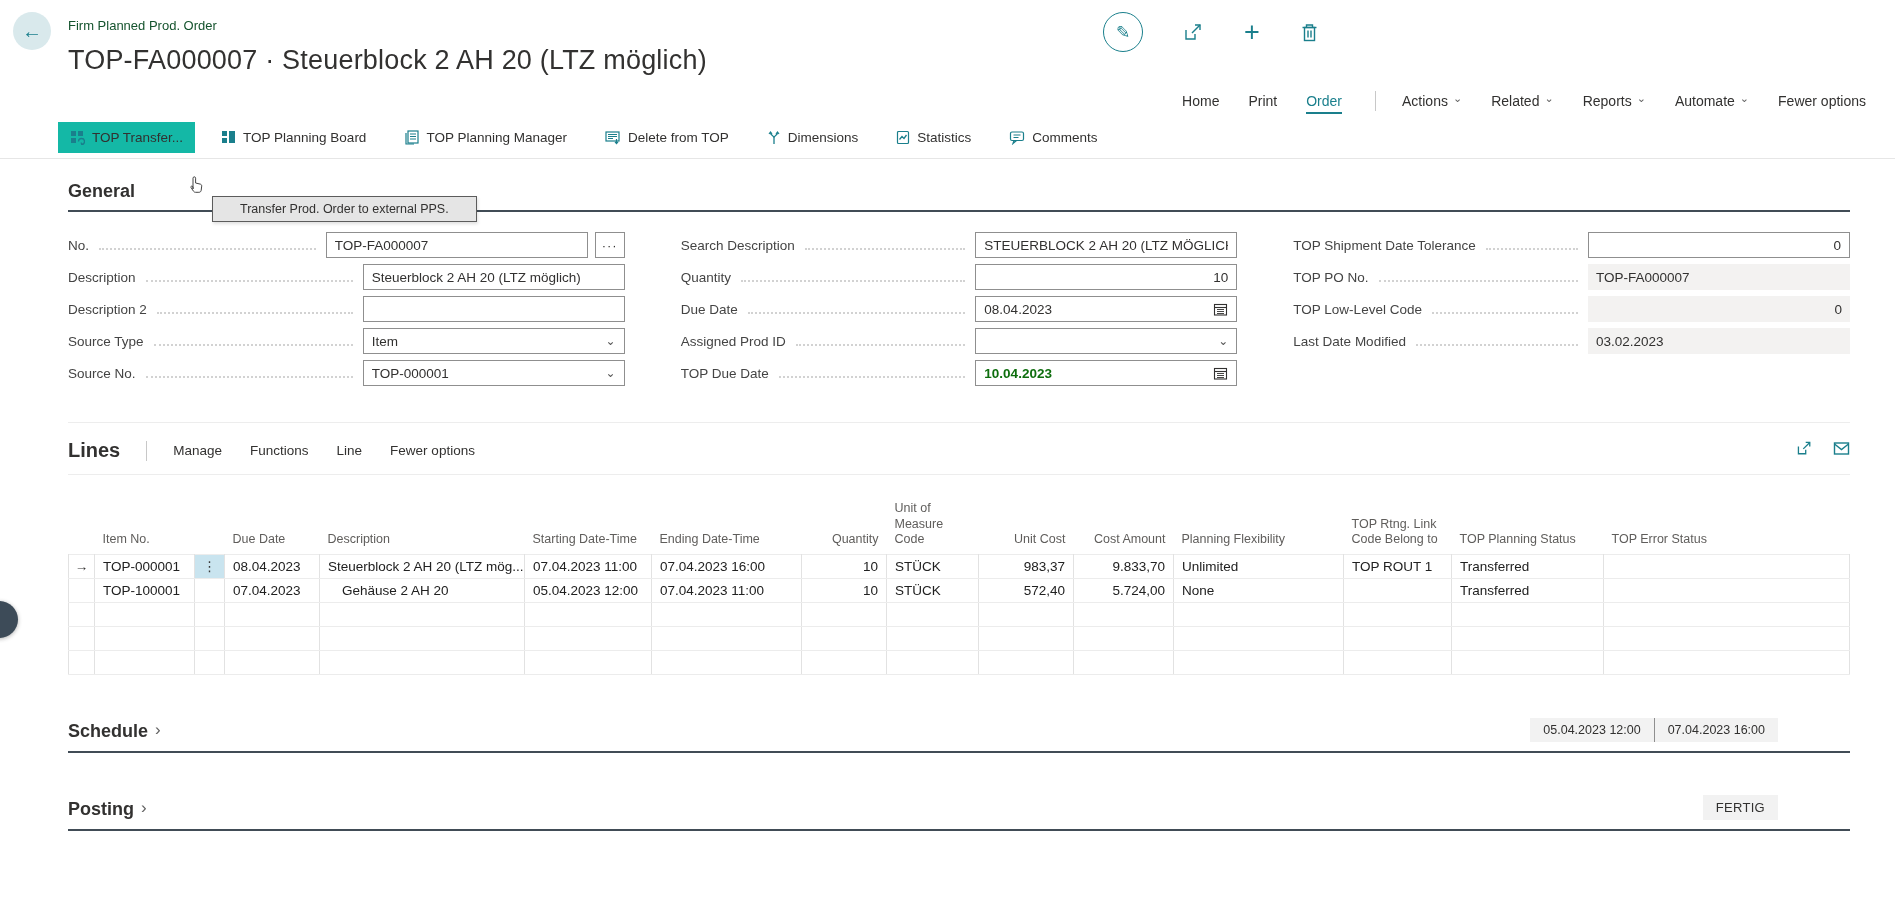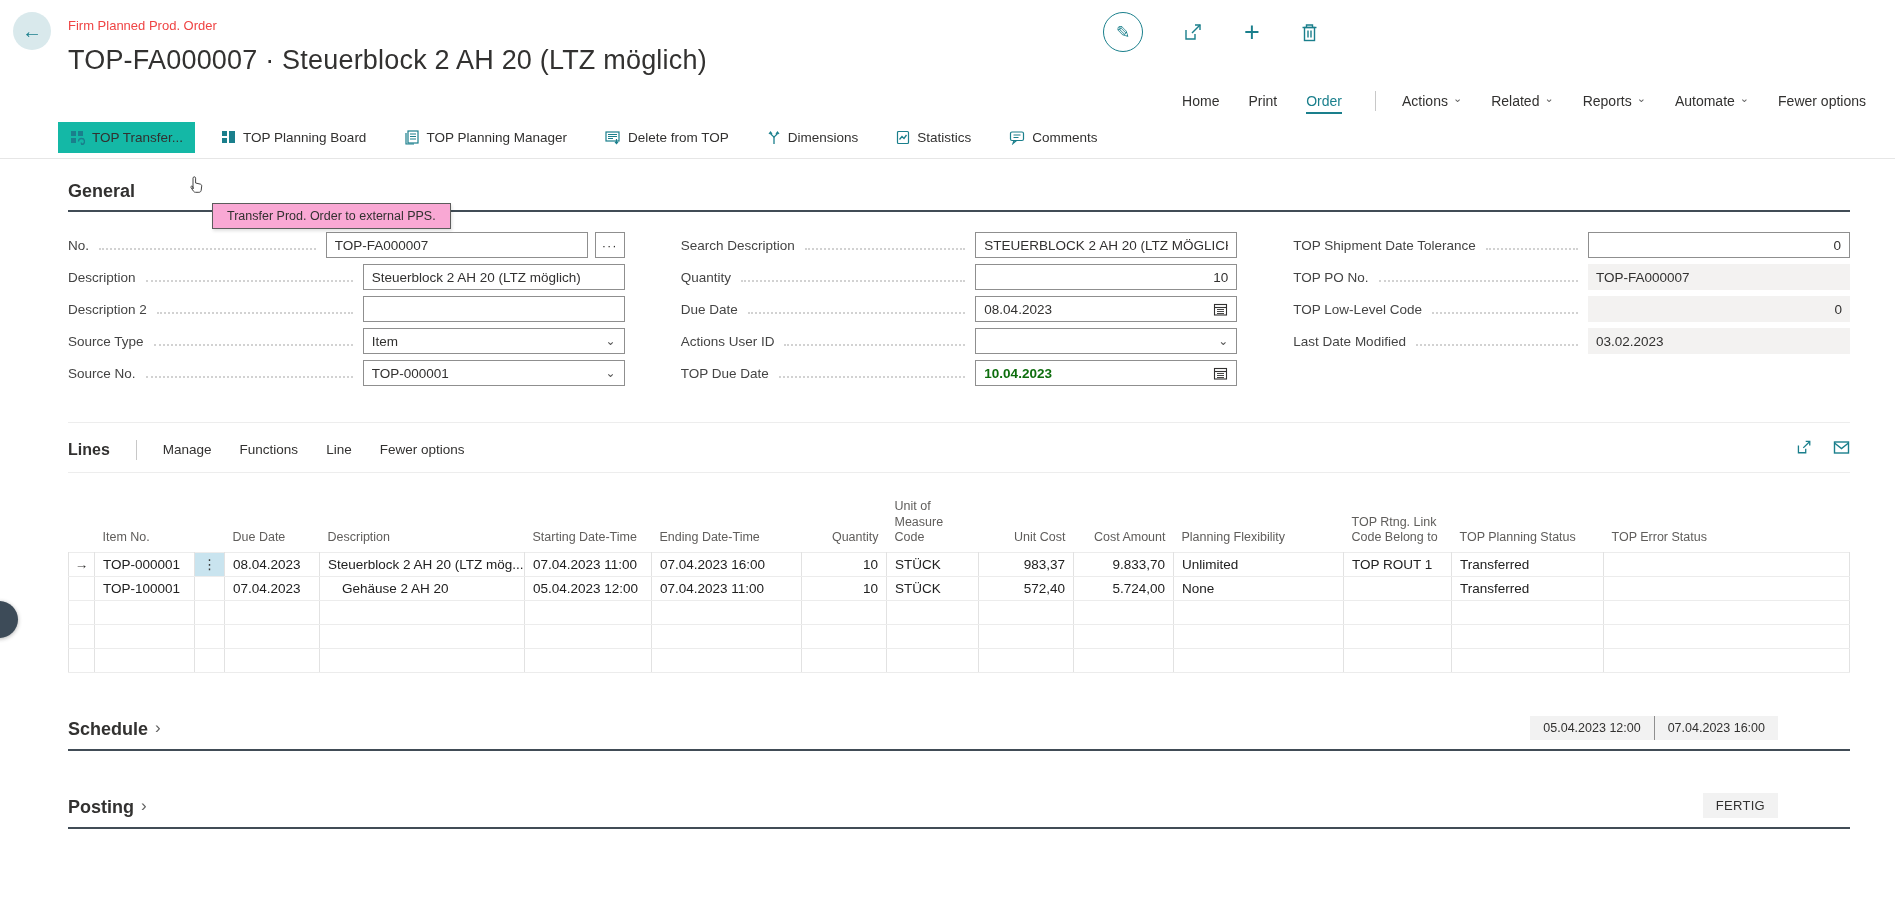--- a/index.html
+++ b/index.html
@@ -8,21 +8,21 @@
     width:1895px; height:917px; background:#fff; position:relative; overflow:hidden;
     font-family:"Liberation Sans", sans-serif; color:#323130;
   }
   
   .topbar { display:flex; align-items:flex-start; padding:12px 0 0 13px; }
   .back-btn {
     width:38px; height:38px; border-radius:50%; background:#d9e9ec; color:#1a7f8c;
     display:flex; align-items:center; justify-content:center; font-size:20px; cursor:pointer; flex:0 0 auto;
   }
   .head-text { margin-left:17px; }
-  .caption { font-size:13px; color:#ef4444; margin-top:6px; }
+  .caption { font-size:13px; color:#14532d; margin-top:6px; }
   .page-title { font-size:27px; font-weight:400; color:#323130; margin-top:12px; letter-spacing:.2px; }
   .top-icons { position:absolute; left:1103px; top:12px; display:flex; align-items:center; gap:40px; color:#1a7f8c; }
   .icon-circle { width:40px; height:40px; border:1px solid #1a7f8c; border-radius:50%;
     display:flex; align-items:center; justify-content:center; font-size:17px; }
   .plus-glyph { font-size:27px; font-weight:300; line-height:1; }
   .top-icons svg { display:block; }
 
   
   .menu-row { display:flex; align-items:center; margin:15px 0 0 68px; font-size:14px;justify-content:flex-end; }
   .menu-item { margin-right:29px; padding-bottom:5px; color:#323130; cursor:pointer; display:flex; align-items:center; gap:5px; }
@@ -32,22 +32,22 @@
 
   
   .ribbon { display:flex; align-items:center; margin:7px 0 0 58px; }
   .ribbon-btn { display:flex; align-items:center; gap:7px; font-size:13.5px; color:#323130;
     padding:8px 12px; margin-right:14px; cursor:pointer; }
   .ribbon-btn.hl { background:#14b8a6; }
   .ribbon-btn svg { display:block; }
   .page-rule { border-bottom:1px solid #e6e6e6; margin-top:5px; }
 
   
-  .tooltip { position:absolute; left:212px; top:196px; background:#f9a8d4; border:1px solid #5c5c5c;
-    padding:5px 14px; font-size:12.5px; color:#323130; box-shadow:1px 2px 3px rgba(0,0,0,.12); z-index:5;margin-top:7px; }
+  .tooltip { position:absolute; left:212px; top:196px; background:#e5e5e5; border:1px solid #5c5c5c;
+    padding:5px 27px; font-size:12.5px; color:#323130; box-shadow:1px 2px 3px rgba(0,0,0,.12); z-index:5; }
   .cursor-hand { position:absolute; left:186px; top:174px; z-index:6; }
 
   
   .content { margin:0 45px 0 68px; }
   .section-head { font-size:18px; font-weight:700; color:#323130;margin-top:8px; }
   .dark-rule { border-bottom:2px solid #414c56; margin-top:8px; }
 
   .general { margin-top:22px; }
   .fields-grid { display:flex; gap:56px; margin-top:20px; }
   .fields-col { flex:1 1 0; }
@@ -62,21 +62,21 @@
   .field-box .chev { color:#575757; font-size:12px; margin-left:6px; }
   .field-box svg { flex:0 0 auto; margin-left:6px; }
   .val.green { color:#0e6e0e; font-weight:700; }
   .ellipsis-btn { width:30px; height:26px; border:1px solid #8f8f8f; margin-left:7px; display:flex;
     align-items:center; justify-content:center; font-size:13px; letter-spacing:1px; color:#323130; cursor:pointer; }
   .box-wrap { display:flex; align-items:center; }
 
   
   .lines { margin-top:30px; border-top:1px solid #ededed; padding-top:16px; }
   .lines-toolbar { display:flex; align-items:center; }
-  .lines-title { font-size:16px; font-weight:700; }
+  .lines-title { font-size:20px; font-weight:700; }
   .lines-sep { width:1px; height:20px; background:#c8c8c8; margin:0 26px; }
   .lines-tab { font-size:13.5px; margin-right:28px; cursor:pointer; }
   .lines-icons { margin-left:auto; display:flex; gap:20px; align-items:center; }
   .toolbar-rule { border-bottom:1px solid #ededed; margin-top:12px; }
 
   table.grid { border-collapse:collapse; table-layout:fixed; width:100%; margin-top:24px; }
   .grid th { font-size:12.5px; font-weight:400; color:#5f5d5b; text-align:left; vertical-align:bottom;
     padding:2px 8px 6px 8px; line-height:1.25; }
   .grid th.num, .grid td.num { text-align:right; }
   .grid td { font-size:13.5px; color:#212121; height:24px; padding:0 8px; border:1px solid #e2e2e2;
@@ -304,21 +304,21 @@
           <span class="field-box">
               <span class="val">08.04.2023</span>
             <svg width="15" height="15" viewBox="0 0 15 15">
                 <rect x="1.5" y="2.5" width="12" height="10.5" fill="none" stroke="#323130" stroke-width="1.1"></rect>
                 <path d="M1.5 5.5h12" stroke="#323130" stroke-width="1.1"></path>
                 <path d="M4 7.5h7M4 9.5h7M4 11.5h7" stroke="#323130" stroke-width=".9"></path>
               </svg>
           </span>
         </div>
         <div class="field-row">
-          <span class="field-label">Actions User ID</span>
+          <span class="field-label">Assigned Prod ID</span>
           <span class="leader"></span>
           <span class="field-box">
               <span class="val"></span>
               <span class="chev">⌄</span>
             </span>
         </div>
         <div class="field-row">
           <span class="field-label">TOP Due Date</span>
           <span class="leader"></span>
           <span class="field-box">

